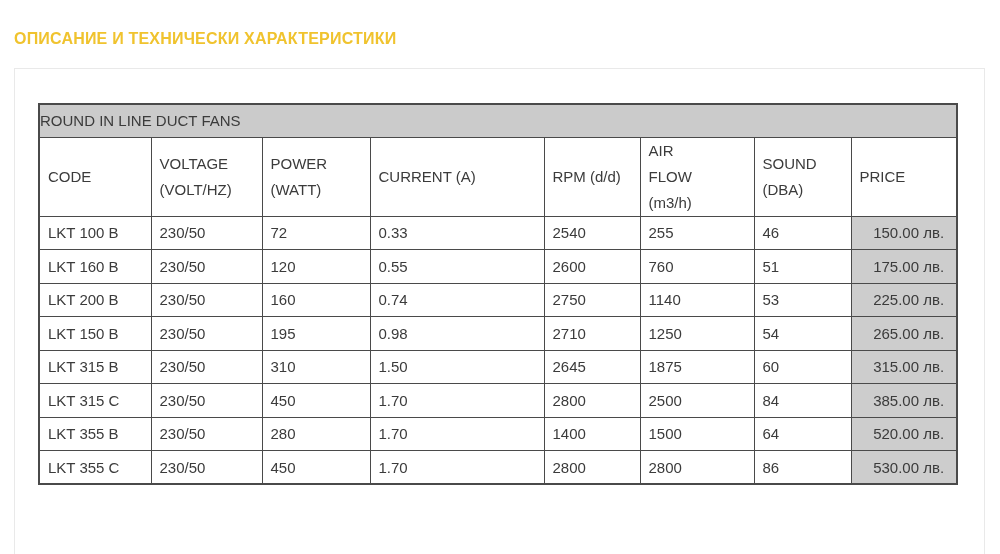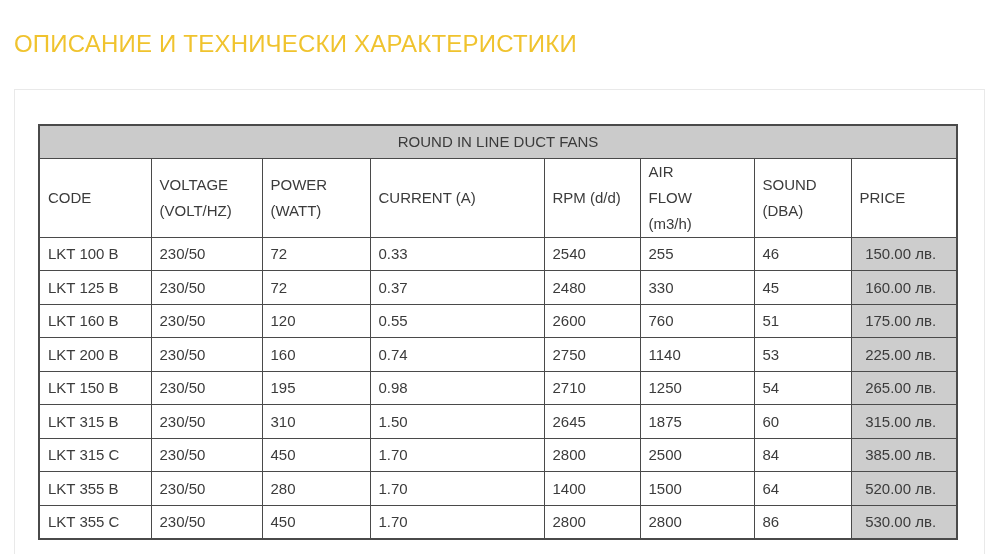--- a/index.html
+++ b/index.html
@@ -14,24 +14,24 @@
   html, body {
     margin: 0; padding: 0;
     width: 1000px; height: 554px;
     overflow: hidden;
     background: #ffffff;
     font-family: "Liberation Sans", sans-serif;
     color: var(--text);
   }
   .page-heading {
     color: var(--accent);
-    font-size: 24px;
-    font-weight: normal;
+    font-size: 16px;
+    font-weight: bold;
     letter-spacing: 0.2px;
-    margin: 30px 14px 31px 14px;
+    margin: 30px 14px 20px 14px;
   }
   .card {
     margin-left: 14px;
     width: 971px;
     height: 500px; 
     border: 1px solid var(--card-border);
     padding: 34px 0 0 23px;
   }
   table.spec-table {
     border-collapse: collapse;
@@ -53,33 +53,33 @@
     font-weight: normal;
     text-align: left;
     vertical-align: middle;
     padding: 0 8px;
     color: var(--text);
     white-space: nowrap;
     overflow: hidden;
   }
   tr.title-row th {
     background: var(--header-bg);
-    text-align: center;
+    text-align: left;
     height: 33px;
     padding: 0;
   }
   tr.header-row th {
     height: 68px;
     line-height: 26px;
   }
   tbody td { height: 33.5px; }
   td.price {
     background: var(--price-bg);
     text-align: right;
-    padding-right: 20px;
+    padding-right: 12px;
   }
   .justify {
     display: flex;
     justify-content: space-between;
     flex-direction: column;
   }
 </style>
 </head>
 <body>
 
@@ -141,30 +141,20 @@
             <td>LKT 100 B</td>
             <td>230/50</td>
             <td>72</td>
             <td>0.33</td>
             <td>2540</td>
             <td>255</td>
             <td>46</td>
             <td class="price">150.00 лв.</td>
           </tr>
           <tr>
-            <td>LKT 125 B</td>
-            <td>230/50</td>
-            <td>72</td>
-            <td>0.37</td>
-            <td>2480</td>
-            <td>330</td>
-            <td>45</td>
-            <td class="price">160.00 лв.</td>
-          </tr>
-          <tr>
             <td>LKT 160 B</td>
             <td>230/50</td>
             <td>120</td>
             <td>0.55</td>
             <td>2600</td>
             <td>760</td>
             <td>51</td>
             <td class="price">175.00 лв.</td>
           </tr>
           <tr>

